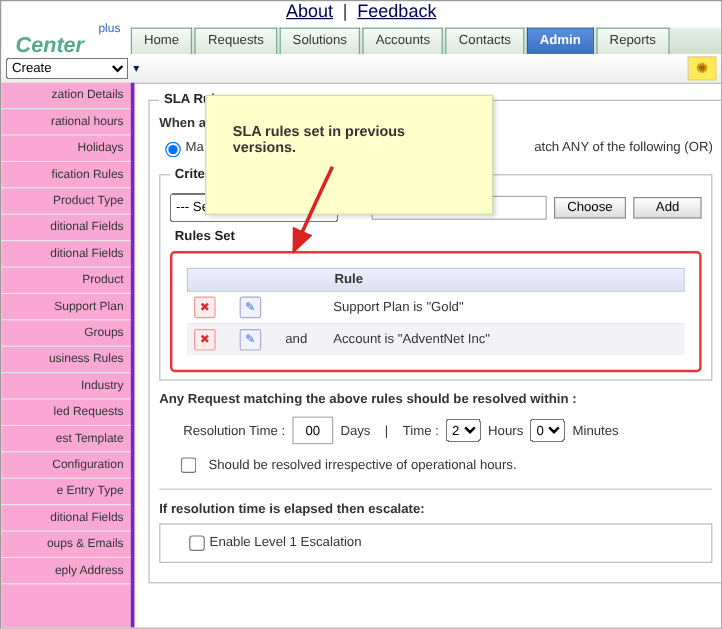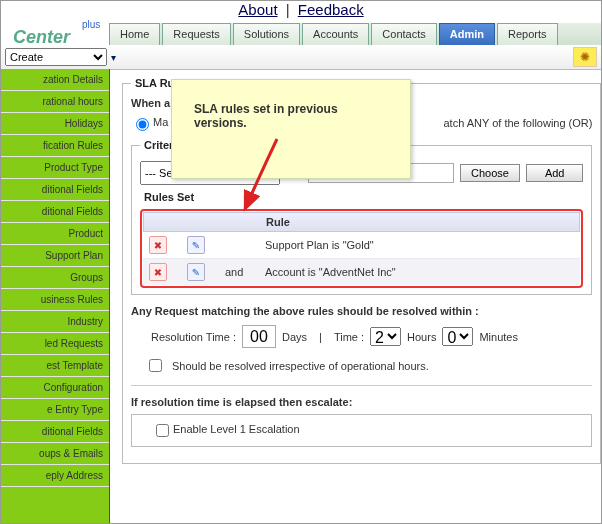--- a/index.html
+++ b/index.html
@@ -10,46 +10,46 @@
 .brand .main{font-size:18px;font-weight:bold;font-style:italic;color:#5a8}
 .brand .plus{font-size:10px;font-weight:normal;color:#36c;margin-left:2px}
 .tabs{position:absolute;top:22px;right:0;left:108px;height:22px;background:linear-gradient(#e6efe6,#cfe1cf);border-bottom:1px solid #7a9;display:flex}
 .tab{padding:4px 10px;border:1px solid #7a9;border-bottom:none;background:linear-gradient(#f5faf5,#dce9dc);margin-right:2px;cursor:pointer;font-size:11px}
 .tab.active{background:linear-gradient(#5a8fe0,#3a6fc0);color:#fff;border-color:#2a5fa0;font-weight:bold}
 .subbar{position:absolute;top:44px;left:0;right:0;height:24px;background:linear-gradient(#fff,#eee);border-bottom:1px solid #bbb;display:flex;align-items:center;padding:0 4px}
 .subbar select{font-size:11px;width:102px;height:18px}
 .subbar .sel-arrow{color:#025;margin-left:4px;font-size:10px}
 .flash-icon{margin-left:auto;width:22px;height:18px;background:#ffeb55;border:1px solid #dca;display:flex;align-items:center;justify-content:center;color:#a60;font-size:12px}
 .body{position:absolute;top:68px;bottom:0;left:0;right:0;display:flex}
-.sidebar{width:108px;background:#84cc16;border-right:1px solid #6d28d9;overflow:hidden}
+.sidebar{width:108px;background:#f9a8d4;border-right:3px solid #6d28d9;overflow:hidden}
 .sidebar .item{padding:5px 6px;border-bottom:1px solid #e5e5e5;text-align:right;cursor:pointer;color:#333;font-size:10px}
 .sidebar .item.on{background:#e9eefb;color:#224;font-weight:bold}
 .main{flex:1;overflow:auto;padding:8px 10px 4px 12px;position:relative}
 fieldset{border:1px solid #bbb;padding:6px 8px;margin:0 0 10px 0}
 legend{font-size:11px;font-weight:bold;color:#222;padding:0 4px}
 .sect-title{font-weight:bold;margin:2px 0 6px 0}
 .row{display:flex;align-items:center;gap:6px;margin:4px 0}
 .radio-row{display:flex;justify-content:space-between;align-items:center;margin:2px 0 8px 0}
 select.crit{font-size:11px;height:24px;width:140px}
 .is{margin:0 4px}
 input.txt{height:16px;border:1px solid #aaa;font-size:11px}
 .btn{font-size:11px;padding:2px 10px;border:1px solid #888;background:linear-gradient(#fff,#ddd);cursor:pointer}
 .btn.wide{padding:2px 18px}
-.rulesbox{border:2px solid #e33;border-radius:4px;padding:1px;margin-top:6px}
+.rulesbox{border:2px solid #e33;border-radius:4px;padding:12px;margin-top:6px}
 .rules-head{background:linear-gradient(#eef,#dde1ee);border:1px solid #bcd;padding:3px 6px;font-weight:bold;display:flex}
 .rules-head .c1{width:38px}.rules-head .c2{width:38px}.rules-head .c3{width:40px}.rules-head .c4{flex:1}
 .rule-row{display:flex;align-items:center;border-bottom:1px solid #e8e8f0;padding:4px 6px}
 .rule-row:last-child{border-bottom:none;background:#f3f3f7}
 .rule-row .c1,.rule-row .c2{width:38px;display:flex;align-items:center}
 .rule-row .c3{width:40px}
 .rule-row .c4{flex:1}
 .ic{width:16px;height:16px;display:inline-flex;align-items:center;justify-content:center;border:1px solid #aac;background:#eef3ff;font-size:10px;cursor:pointer;border-radius:2px}
 .ic.del{border-color:#e99;background:#ffecec;color:#c33}
 .ic.edit{color:#36c}
-select.sm,input.sm{font-size:16px;height:19px}
+select.sm,input.sm{font-size:11px;height:19px}
 input.num{width:28px;text-align:center}
 .callout{position:absolute;top:78px;left:170px;width:194px;height:54px;background:#ffffcc;border:1px solid #cda;padding:22px;font-size:12px;font-weight:bold;color:#333;box-shadow:2px 2px 4px rgba(0,0,0,.2);z-index:5}
 .arrow{position:absolute;top:136px;left:238px;z-index:6}
 .buttons{display:flex;justify-content:center;gap:8px;margin-top:6px;padding:6px 0;border-top:1px solid #ddd}
 .chk{margin-right:4px;vertical-align:middle}
 hr.sep{border:none;border-top:1px solid #ccc;margin:10px 0}
 </style>
 </head>
 <body>
 

